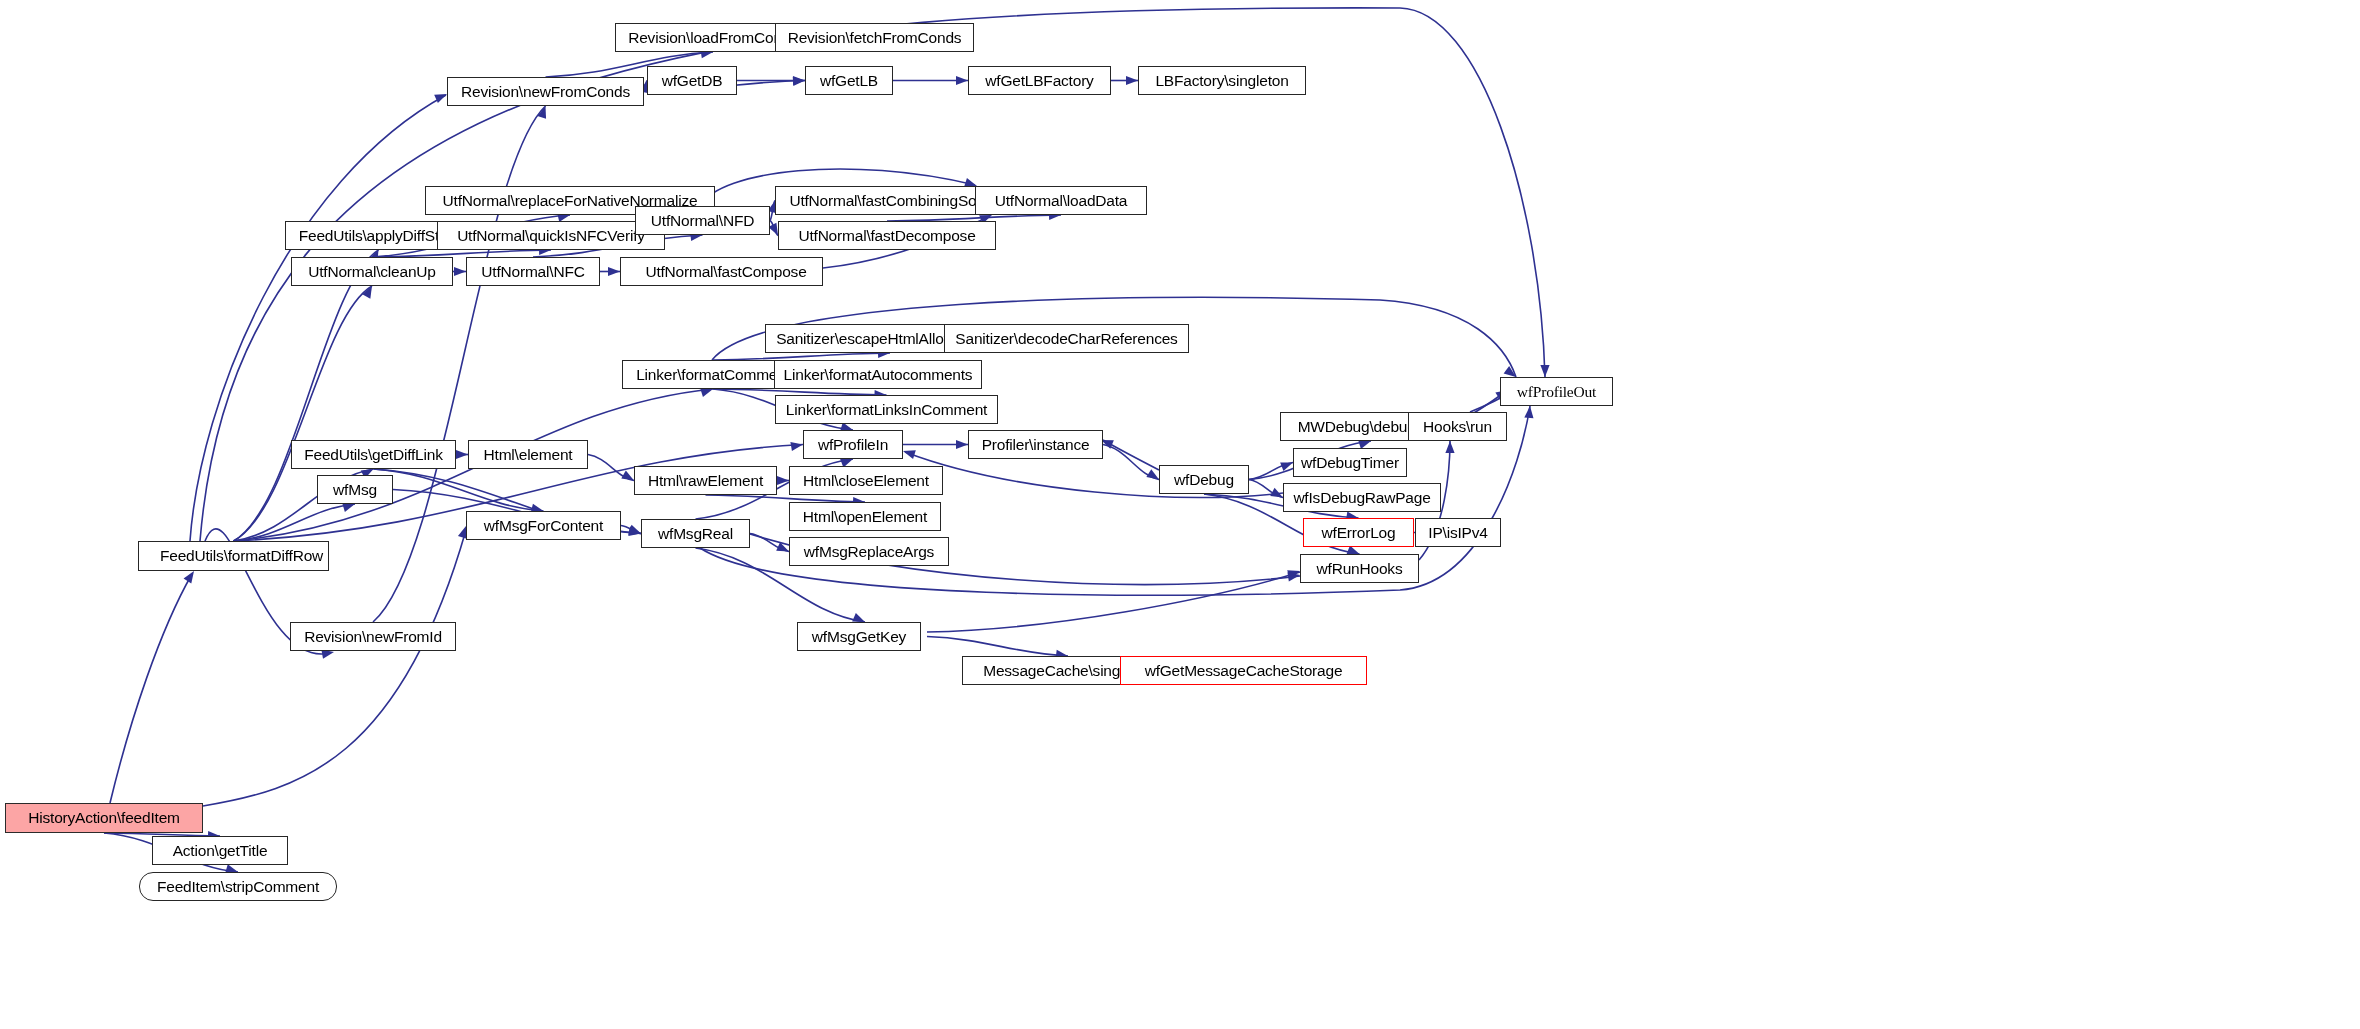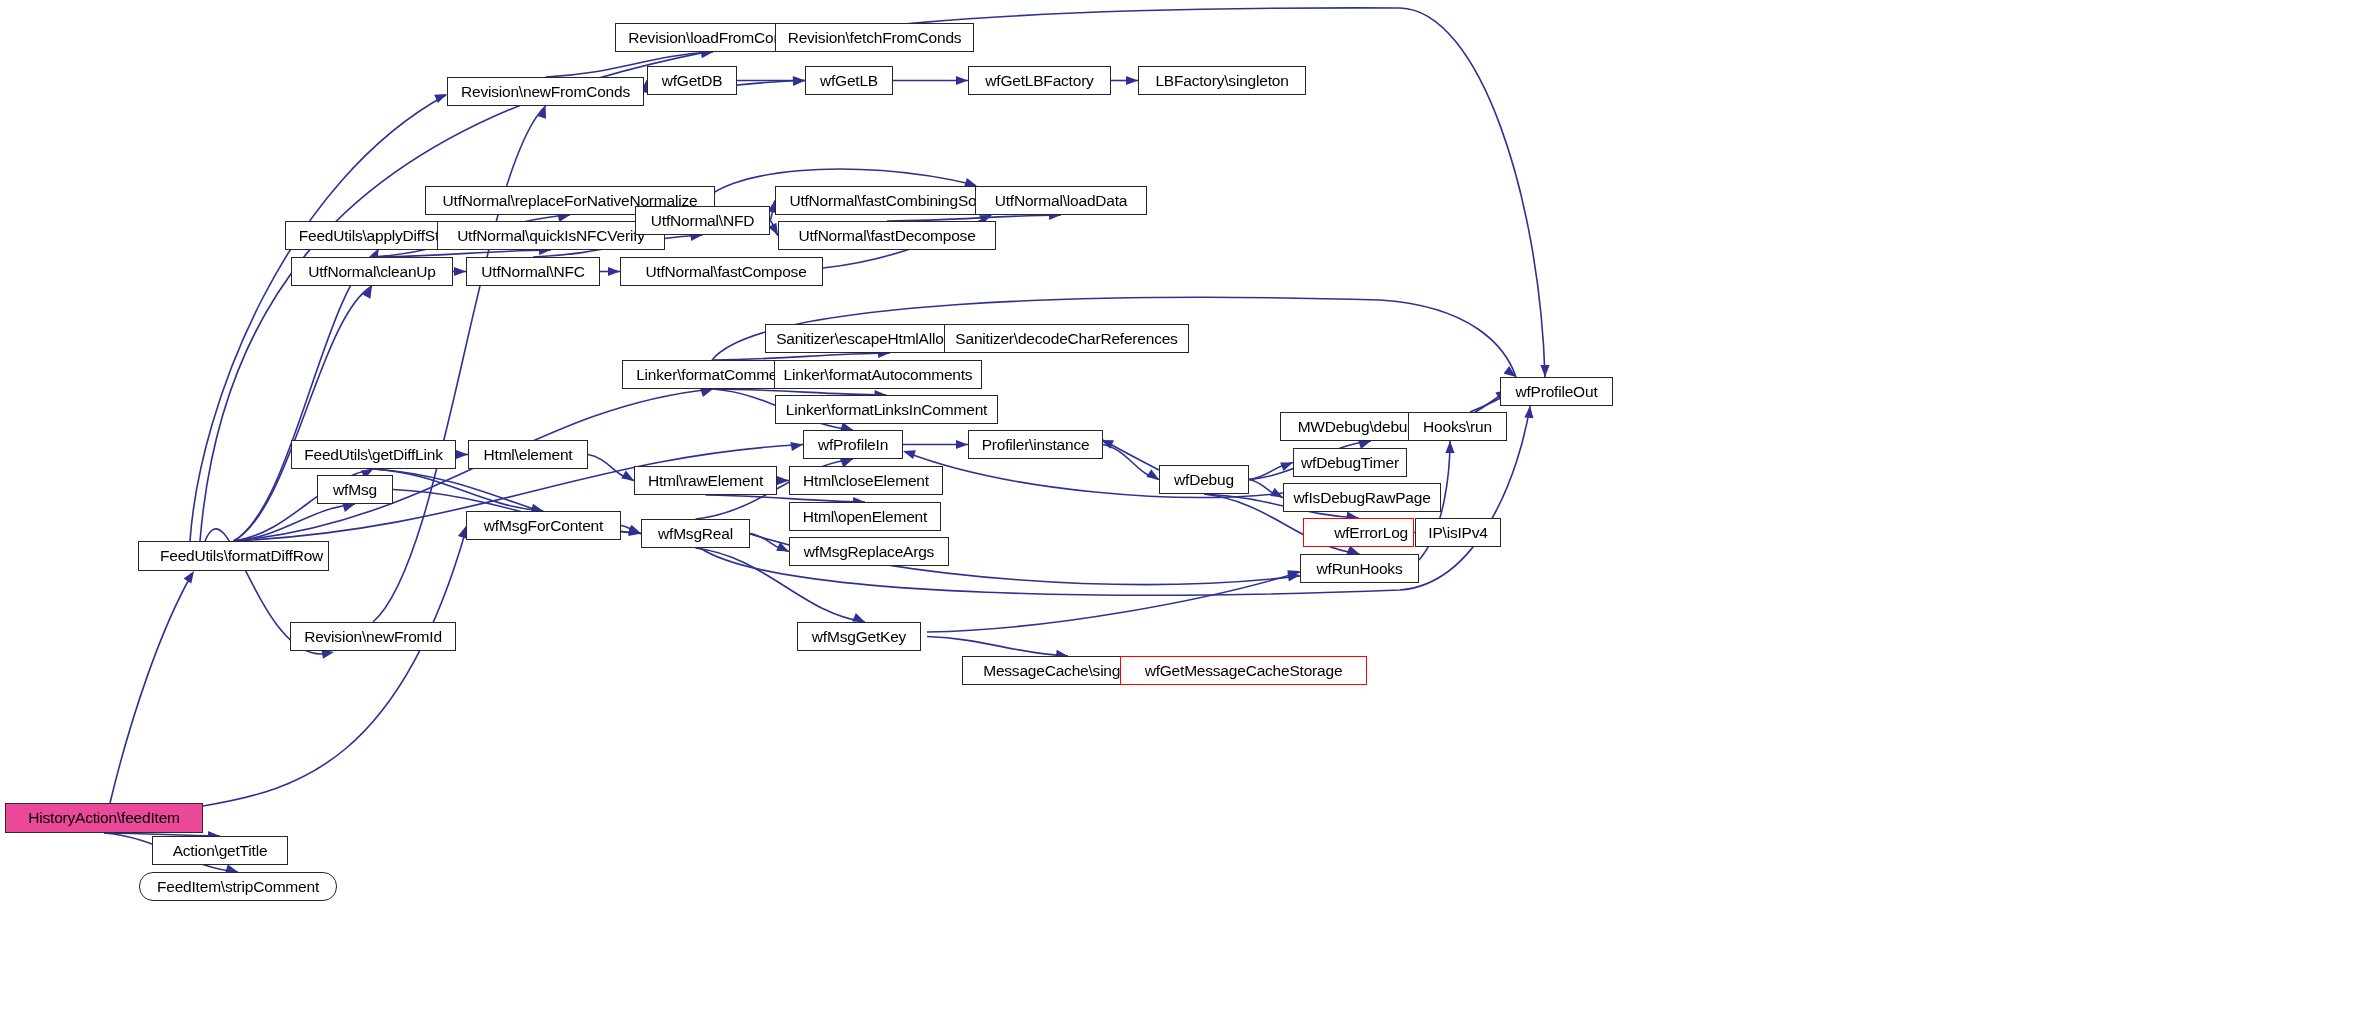--- a/index.html
+++ b/index.html
@@ -42,21 +42,21 @@
     align-items: center;
     justify-content: center;
     white-space: nowrap;
     font-family: "Liberation Sans", sans-serif;
     font-size: 15.5px;
     color: #000000;
     letter-spacing: -0.2px;
     line-height: 1;
   }
   .node-box.root {
-    background: #ec4899;
+    background: #fca5a5;
     border-color: #2b2b2b;
     text-align: right;
   }
   .node-box.highlight {
     border-color: #ff0000;
     border-width: 1.8px;
   }
   .node-label {
     padding: 0 5px;
     pointer-events: none;
@@ -333,29 +333,29 @@
       </div>
       <div class="node-box" style="left: 1280px; top: 412px; width: 182px; height: 29px;">
         <span class="node-label">MWDebug\debugMsg</span>
       </div>
       <div class="node-box" style="left: 1293px; top: 448px; width: 114px; height: 29px;">
         <span class="node-label">wfDebugTimer</span>
       </div>
       <div class="node-box" style="left: 1283px; top: 483px; width: 158px; height: 29px;">
         <span class="node-label">wfIsDebugRawPage</span>
       </div>
-      <div class="node-box highlight" style="left: 1303px; top: 518px; width: 111px; height: 29px; justify-content: flex-end;">
+      <div class="node-box highlight" style="left: 1303px; top: 518px; width: 111px; height: 29px;">
         <span class="node-label">wfErrorLog</span>
       </div>
       <div class="node-box" style="left: 1300px; top: 554px; width: 119px; height: 29px;">
         <span class="node-label">wfRunHooks</span>
       </div>
       <div class="node-box" style="left: 1408px; top: 412px; width: 99px; height: 29px;">
         <span class="node-label">Hooks\run</span>
       </div>
       <div class="node-box" style="left: 1415px; top: 518px; width: 86px; height: 29px;">
         <span class="node-label">IP\isIPv4</span>
       </div>
-      <div class="node-box" style="left: 1500px; top: 377px; width: 113px; height: 29px;">
+      <div class="node-box" style="left: 1500px; top: 377px; width: 113px; height: 29px; font-family: Liberation Serif, serif;">
         <span class="node-label">wfProfileOut</span>
       </div>
     </div>
 </div>
 
 </body></html>

